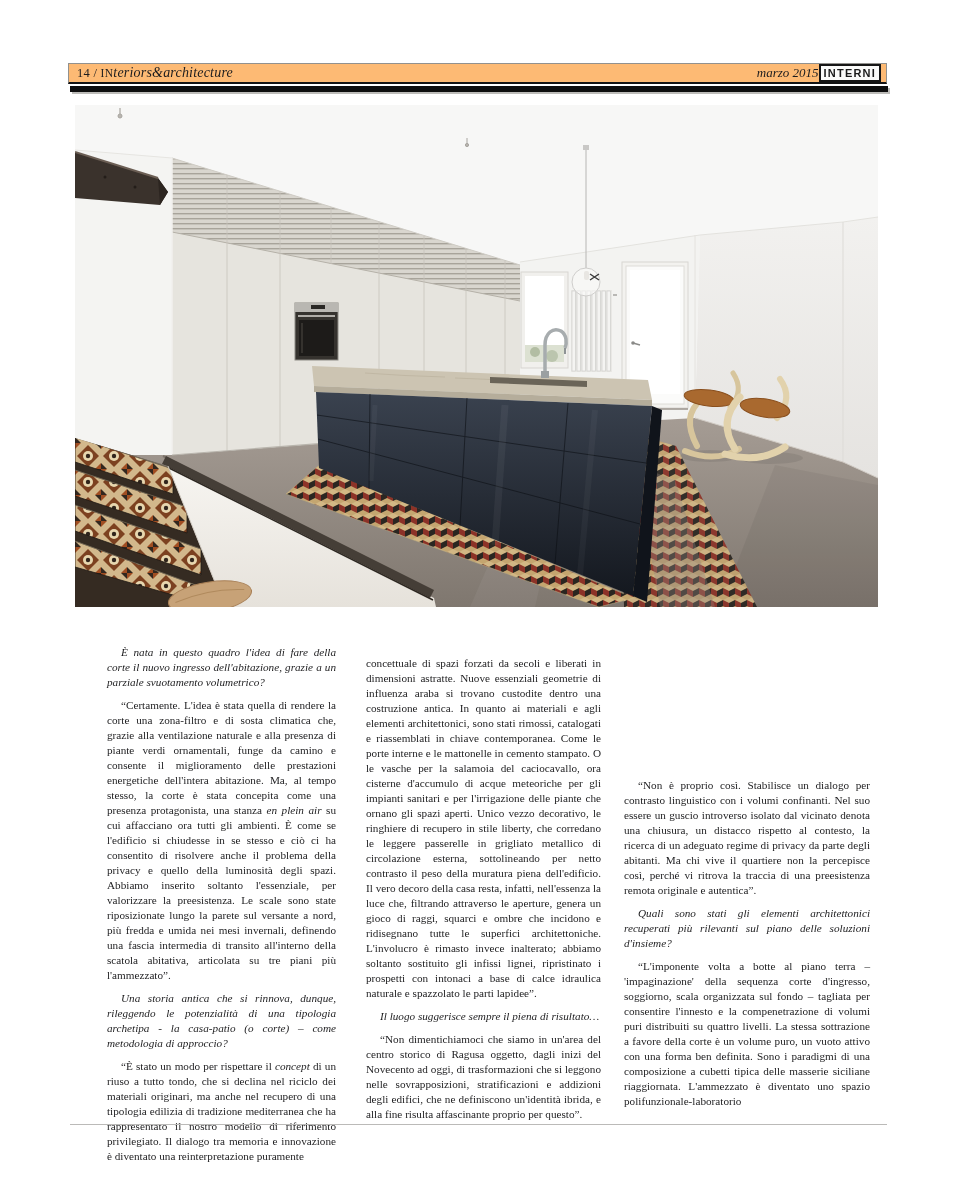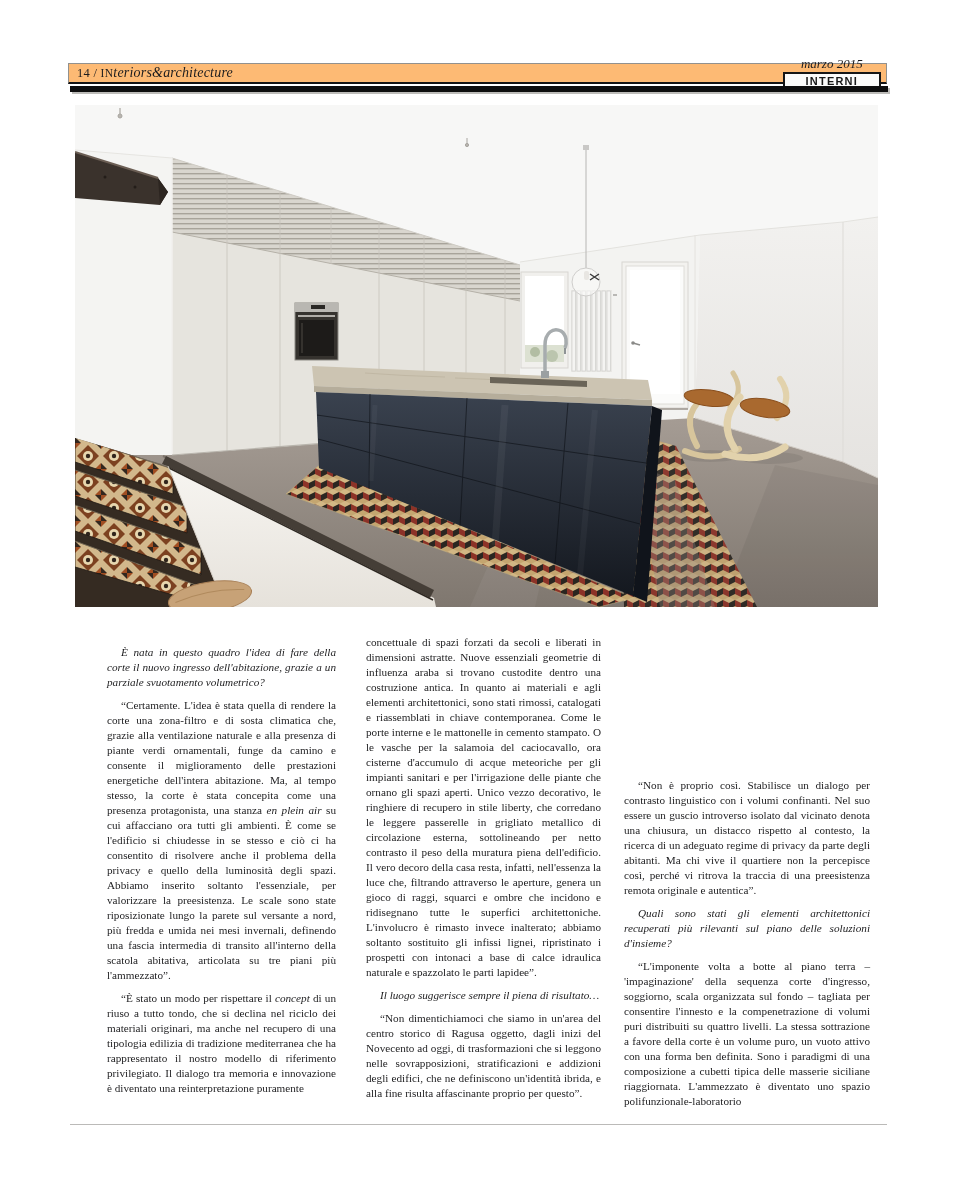--- a/index.html
+++ b/index.html
@@ -11,41 +11,41 @@
   .hdr{
     position:absolute;left:68px;top:63px;width:819px;height:21px;
     background:#fdba74;border:1px solid #92918e;border-bottom:2px solid #141414;
     box-sizing:border-box;display:flex;align-items:center;justify-content:space-between;
     padding:0 5px 0 8px;
   }
   .hdr-left{font-size:13px;white-space:nowrap;}
   .hdr-num{font-size:12.5px;letter-spacing:.3px;}
   .hdr-prefix{font-size:11.5px;letter-spacing:.3px;}
   .hdr-it{font-style:italic;font-size:14px;letter-spacing:.2px;}
-  .hdr-right{display:flex;align-items:center;gap:0;white-space:nowrap;flex-direction:column;}
+  .hdr-right{display:flex;align-items:center;gap:0;white-space:nowrap;}
   .hdr-date{font-style:italic;font-size:13px;}
   .logo{
     font-family:"Liberation Sans", sans-serif;font-weight:700;font-size:11px;
-    letter-spacing:1.2px;border:2px solid #161616;padding:0 21px;line-height:14px;
+    letter-spacing:1.2px;border:2px solid #161616;padding:0 3px;line-height:14px;
     background:#fbfbfa;color:#1a1a1a;
   }
   .black-bar{
     position:absolute;left:70px;top:86px;width:818px;height:6px;background:#0e0e0e;
     box-shadow:2px 2px 0 #bdbcb9;
   }
   
   .photo{position:absolute;left:75px;top:105px;width:803px;height:502px;}
   .photo svg{display:block;width:803px;height:502px;}
   
   .col{position:absolute;font-size:11.2px;line-height:15px;text-align:justify;color:#1d1d1f;}
   .col p{margin:8px;text-indent:14px;}
   .col p.question{font-style:italic;}
   .col p.noind{text-indent:0;}
   .col1{left:99px;top:637px;width:245px;}
-  .col2{left:358px;top:627px;width:251px;}
+  .col2{left:358px;top:648px;width:251px;}
   .col3{left:616px;top:770px;width:262px;}
   .foot-rule{position:absolute;left:70px;top:1124px;width:817px;height:1px;background:#bbbab8;}
 </style>
 </head>
 <body>
 
 <div class="hdr">
   <div class="hdr-left">
     <span class="hdr-num">14 /</span>
     <span class="hdr-prefix">IN</span><span class="hdr-it">teriors&amp;architecture</span>
@@ -277,20 +277,21 @@
       <ellipse cx="135" cy="492" rx="42" ry="15" fill="#c7a277" stroke="#a87f55" stroke-width="1"></ellipse>
       <path d="M100,492 q35,-9 70,-2" stroke="#b08a5d" stroke-width="1" fill="none"></path>
     </g>
   </g>
 </svg>
 </div>
 
 <div class="col col1">
     <p class="question"><span>È nata in questo quadro l'idea di fare della corte il nuovo ingresso dell'abitazione, grazie a un parziale svuotamento volumetrico?</span></p>
     <p class="answer"><span>“Certamente. L'idea è stata quella di rendere la corte una zona-filtro e di sosta climatica che, grazie alla ventilazione naturale e alla presenza di piante verdi ornamentali, funge da camino e consente il miglioramento delle prestazioni energetiche dell'intera abitazione. Ma, al tempo stesso, la corte è stata concepita come una presenza protagonista, una stanza </span><em>en plein air</em><span> su cui affacciano ora tutti gli ambienti. È come se l'edificio si chiudesse in se stesso e ciò ci ha consentito di risolvere anche il problema della privacy e quello della luminosità degli spazi. Abbiamo inserito soltanto l'essenziale, per valorizzare la preesistenza. Le scale sono state riposizionate lungo la parete sul versante a nord, più fredda e umida nei mesi invernali, definendo una fascia intermedia di transito all'interno della scatola abitativa, articolata su tre piani più l'ammezzato”.</span></p>
+    <p class="question"><span>Una storia antica che si rinnova, dunque, rileggendo le potenzialità di una tipologia archetipa - la casa-patio (o corte) – come metodologia di approccio?</span></p>
     <p class="answer"><span>“È stato un modo per rispettare il </span><em>concept</em><span> di un riuso a tutto tondo, che si declina nel riciclo dei materiali originari, ma anche nel recupero di una tipologia edilizia di tradizione mediterranea che ha rappresentato il nostro modello di riferimento privilegiato. Il dialogo tra memoria e innovazione è diventato una reinterpretazione puramente</span></p>
   </div>
 <div class="col col2">
     <p class="answer noind"><span>concettuale di spazi forzati da secoli e liberati in dimensioni astratte. Nuove essenziali geometrie di influenza araba si trovano custodite dentro una costruzione antica. In quanto ai materiali e agli elementi architettonici, sono stati rimossi, catalogati e riassemblati in chiave contemporanea. Come le porte interne e le mattonelle in cemento stampato. O le vasche per la salamoia del caciocavallo, ora cisterne d'accumulo di acque meteoriche per gli impianti sanitari e per l'irrigazione delle piante che ornano gli spazi aperti. Unico vezzo decorativo, le ringhiere di recupero in stile liberty, che corredano le leggere passerelle in grigliato metallico di circolazione esterna, sottolineando per netto contrasto il peso della muratura piena dell'edificio. Il vero decoro della casa resta, infatti, nell'essenza la luce che, filtrando attraverso le aperture, genera un gioco di raggi, squarci e ombre che incidono e ridisegnano tutte le superfici architettoniche. L'involucro è rimasto invece inalterato; abbiamo soltanto sostituito gli infissi lignei, ripristinato i prospetti con intonaci a base di calce idraulica naturale e spazzolato le parti lapidee”.</span></p>
     <p class="question"><span>Il luogo suggerisce sempre il piena di risultato…</span></p>
     <p class="answer"><span>“Non dimentichiamoci che siamo in un'area del centro storico di Ragusa oggetto, dagli inizi del Novecento ad oggi, di trasformazioni che si leggono nelle sovrapposizioni, stratificazioni e addizioni degli edifici, che ne definiscono un'identità ibrida, e alla fine risulta affascinante proprio per questo”.</span></p>
   </div>
 <div class="col col3">
     <p class="answer"><span>“Non è proprio così. Stabilisce un dialogo per contrasto linguistico con i volumi confinanti. Nel suo essere un guscio introverso isolato dal vicinato denota una chiusura, un distacco rispetto al contesto, la ricerca di un adeguato regime di privacy da parte degli abitanti. Ma chi vive il quartiere non la percepisce così, perché vi ritrova la traccia di una preesistenza remota originale e autentica”.</span></p>
     <p class="question"><span>Quali sono stati gli elementi architettonici recuperati più rilevanti sul piano delle soluzioni d'insieme?</span></p>

